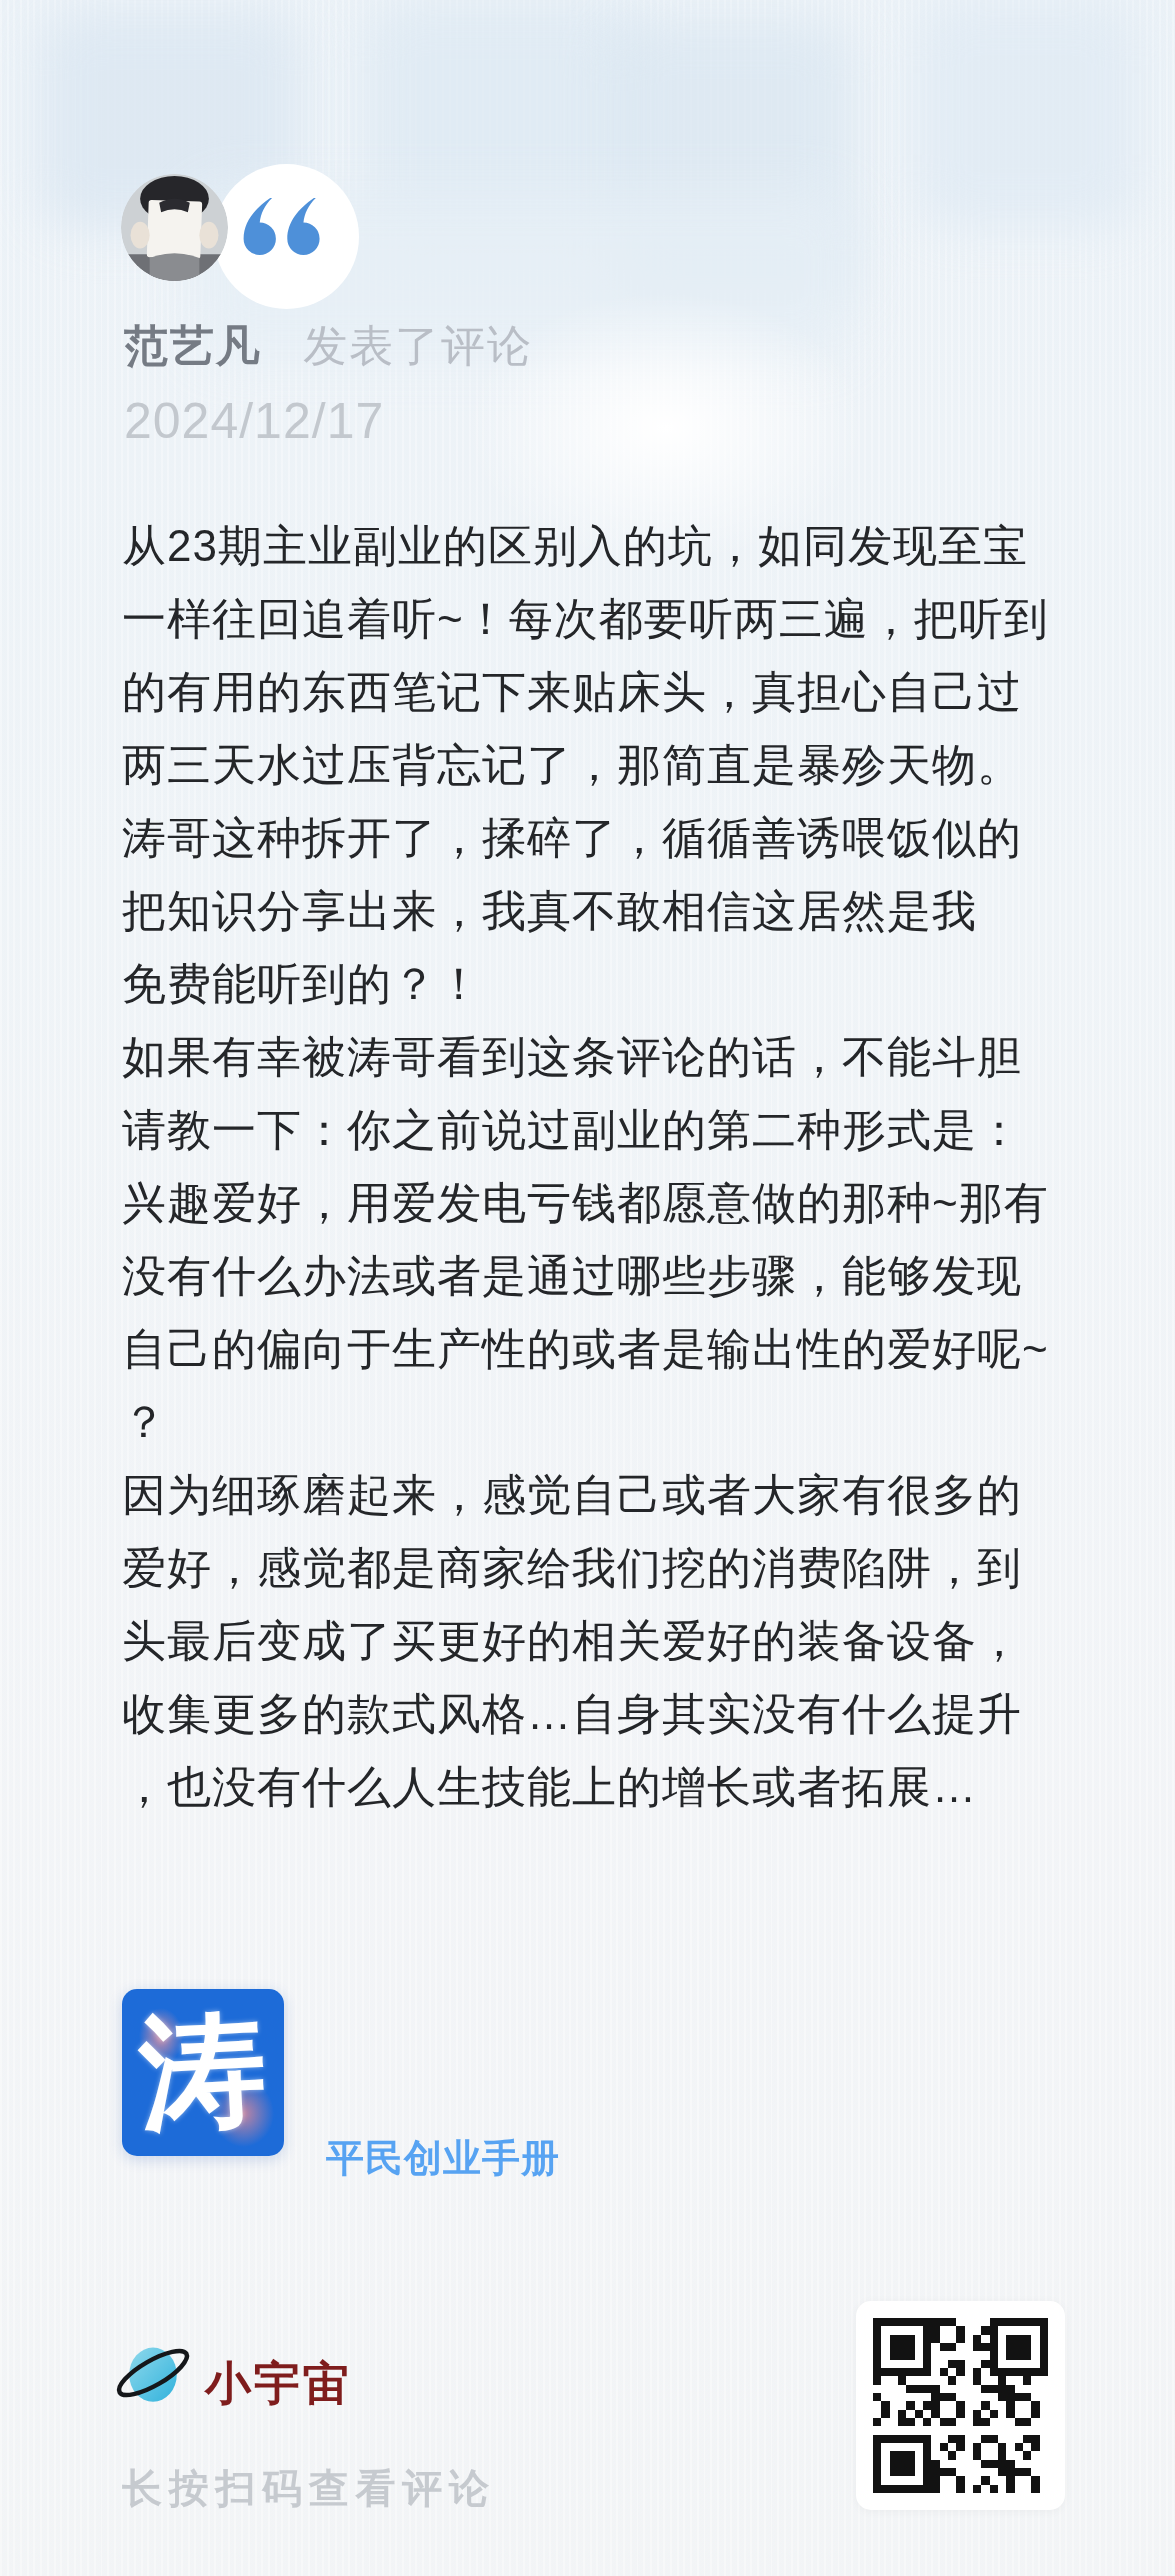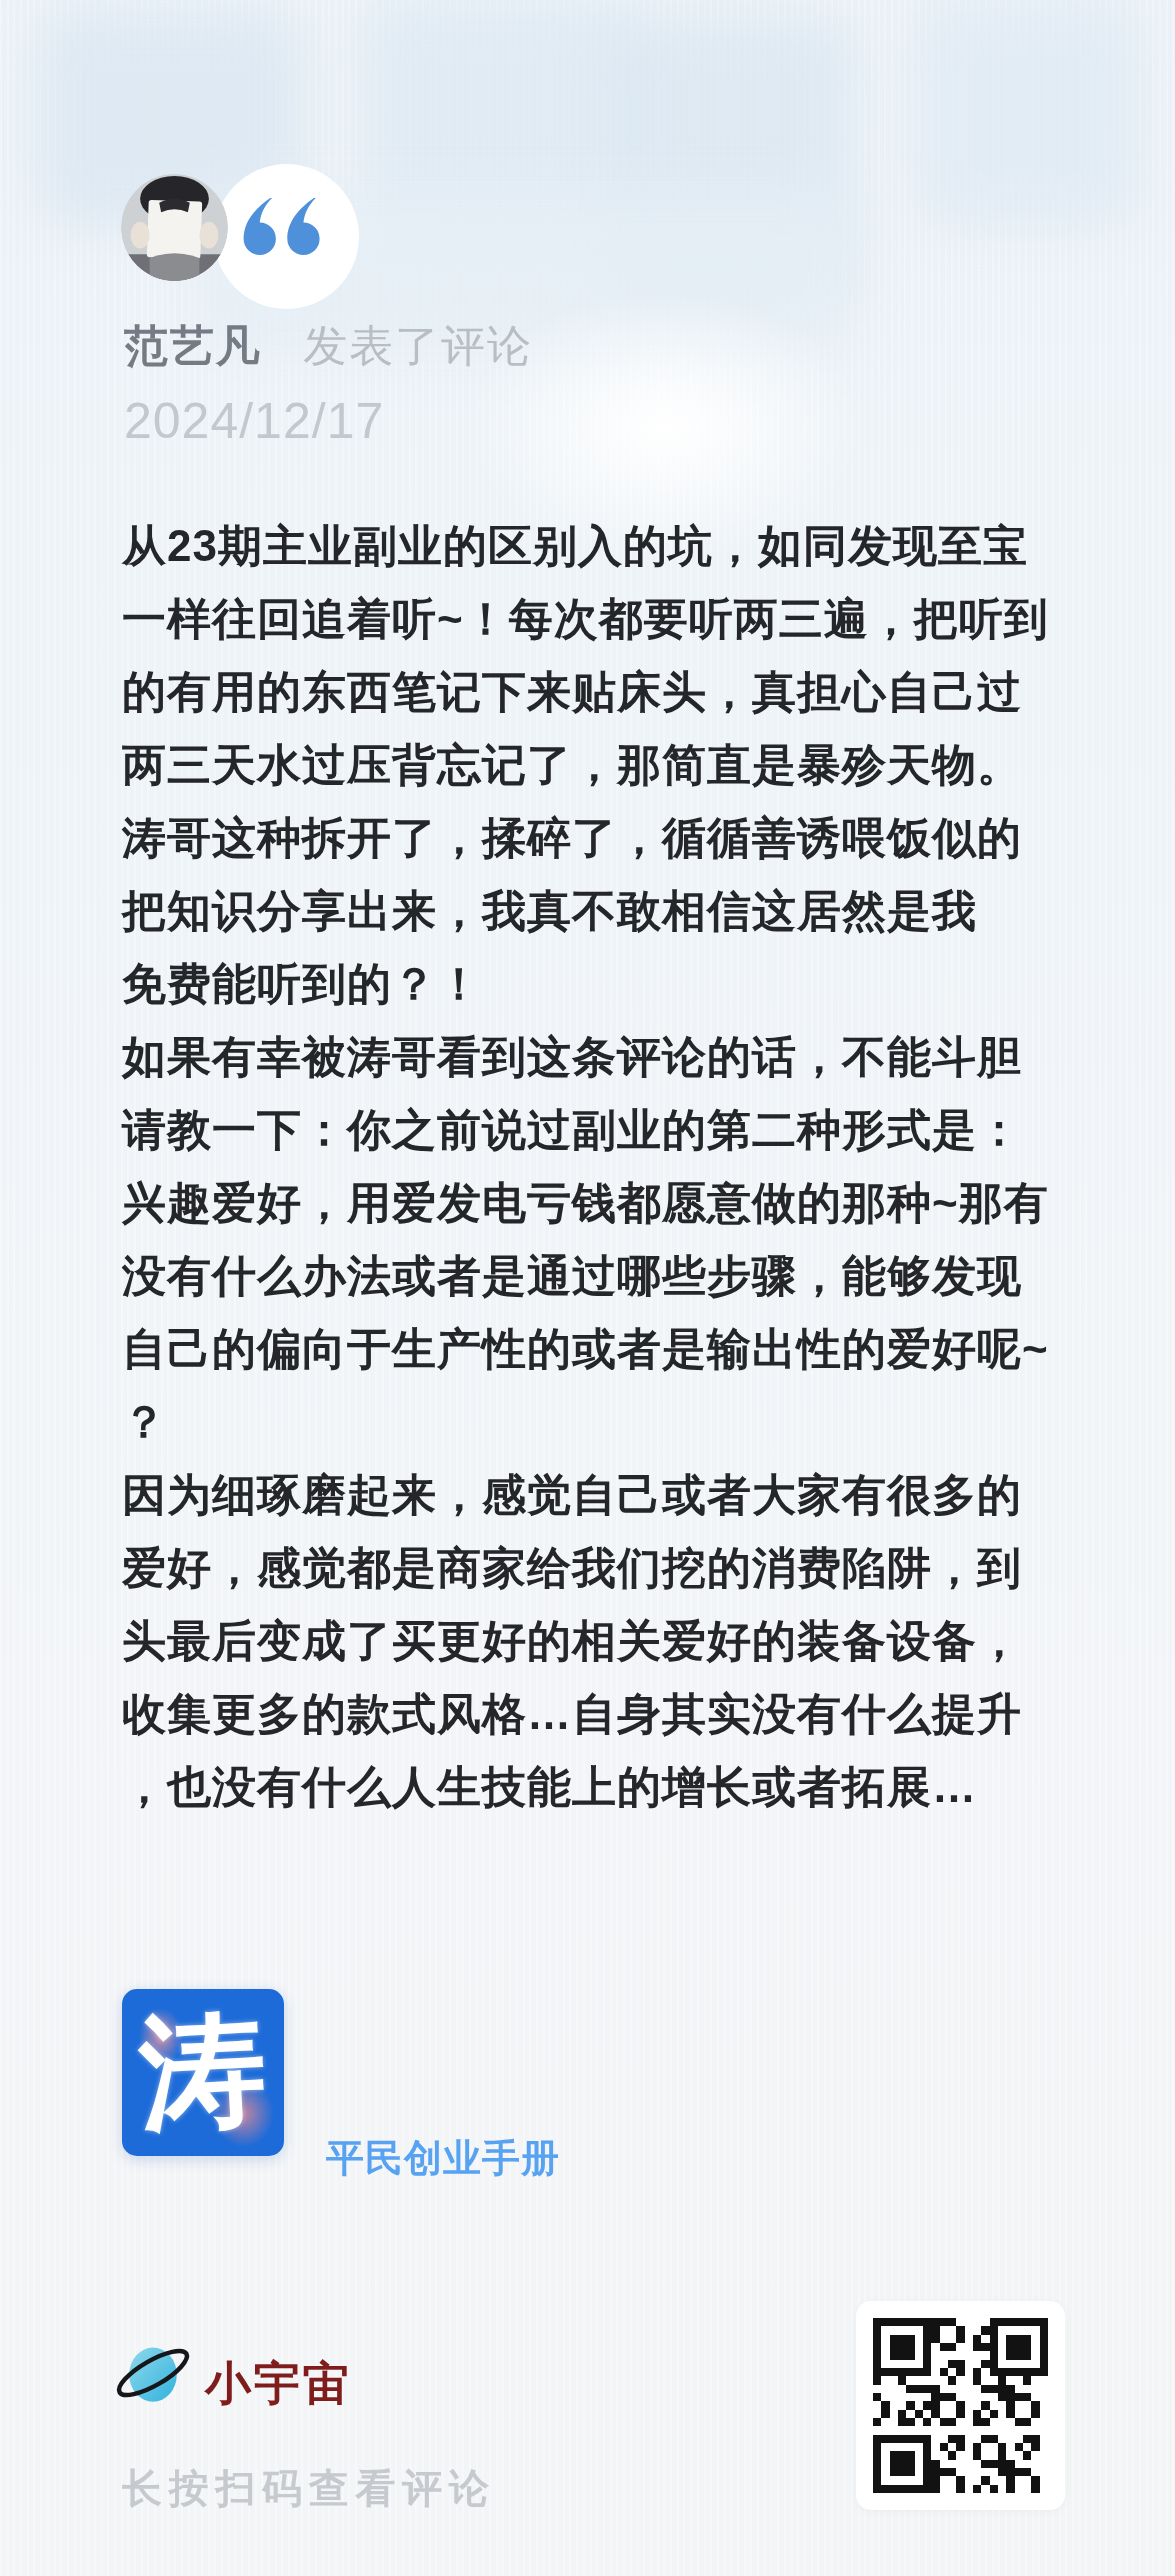--- a/index.html
+++ b/index.html
@@ -25,21 +25,21 @@
   .avatar{position:absolute;left:121px;top:174px;width:107px;height:107px;border-radius:50%;overflow:hidden;}
   .quote-bubble{position:absolute;left:214px;top:164px;width:145px;height:145px;border-radius:50%;background:#ffffff;}
   .quote-icon{position:absolute;left:236px;top:196px;width:95px;height:76px;}
 
   .byline{position:absolute;left:124px;top:317px;font-size:44px;font-weight:600;letter-spacing:1.9px;font-family:Liberation Mono, monospace;}
   .byline .name{color:#757b84;}
   .byline .action{color:#b9bec6;margin-left:13.3px;font-weight:500;}
   .date{position:absolute;left:124px;top:392px;font-size:50px;color:#c3c8ce;font-weight:500;letter-spacing:1px;}
 
   .comment{position:absolute;left:122px;top:509px;width:989px;
-    font-size:44px;line-height:73px;font-weight:700;color:#242629;
+    font-size:44px;line-height:73px;font-weight:400;color:#242629;
     white-space:pre-line;letter-spacing:1px;}
 
   .episode-card{position:absolute;left:122px;top:1989px;width:970px;height:167px;}
   .cover{position:absolute;left:0;top:0;width:162px;height:167px;border-radius:15px;overflow:hidden;
     box-shadow:0 3.8px 13.3px rgba(20,80,180,.18);}
   .cover-bg{position:absolute;inset:0;}
   .cover-char{position:absolute;inset:0;display:flex;align-items:center;justify-content:center;
     color:#ffffff;font-size:126px;font-weight:bold;transform:rotate(-3deg);
     text-shadow:0 0 5.7px rgba(255,255,255,.5);}
   .cover-splotch{position:absolute;border-radius:50%;pointer-events:none;}

